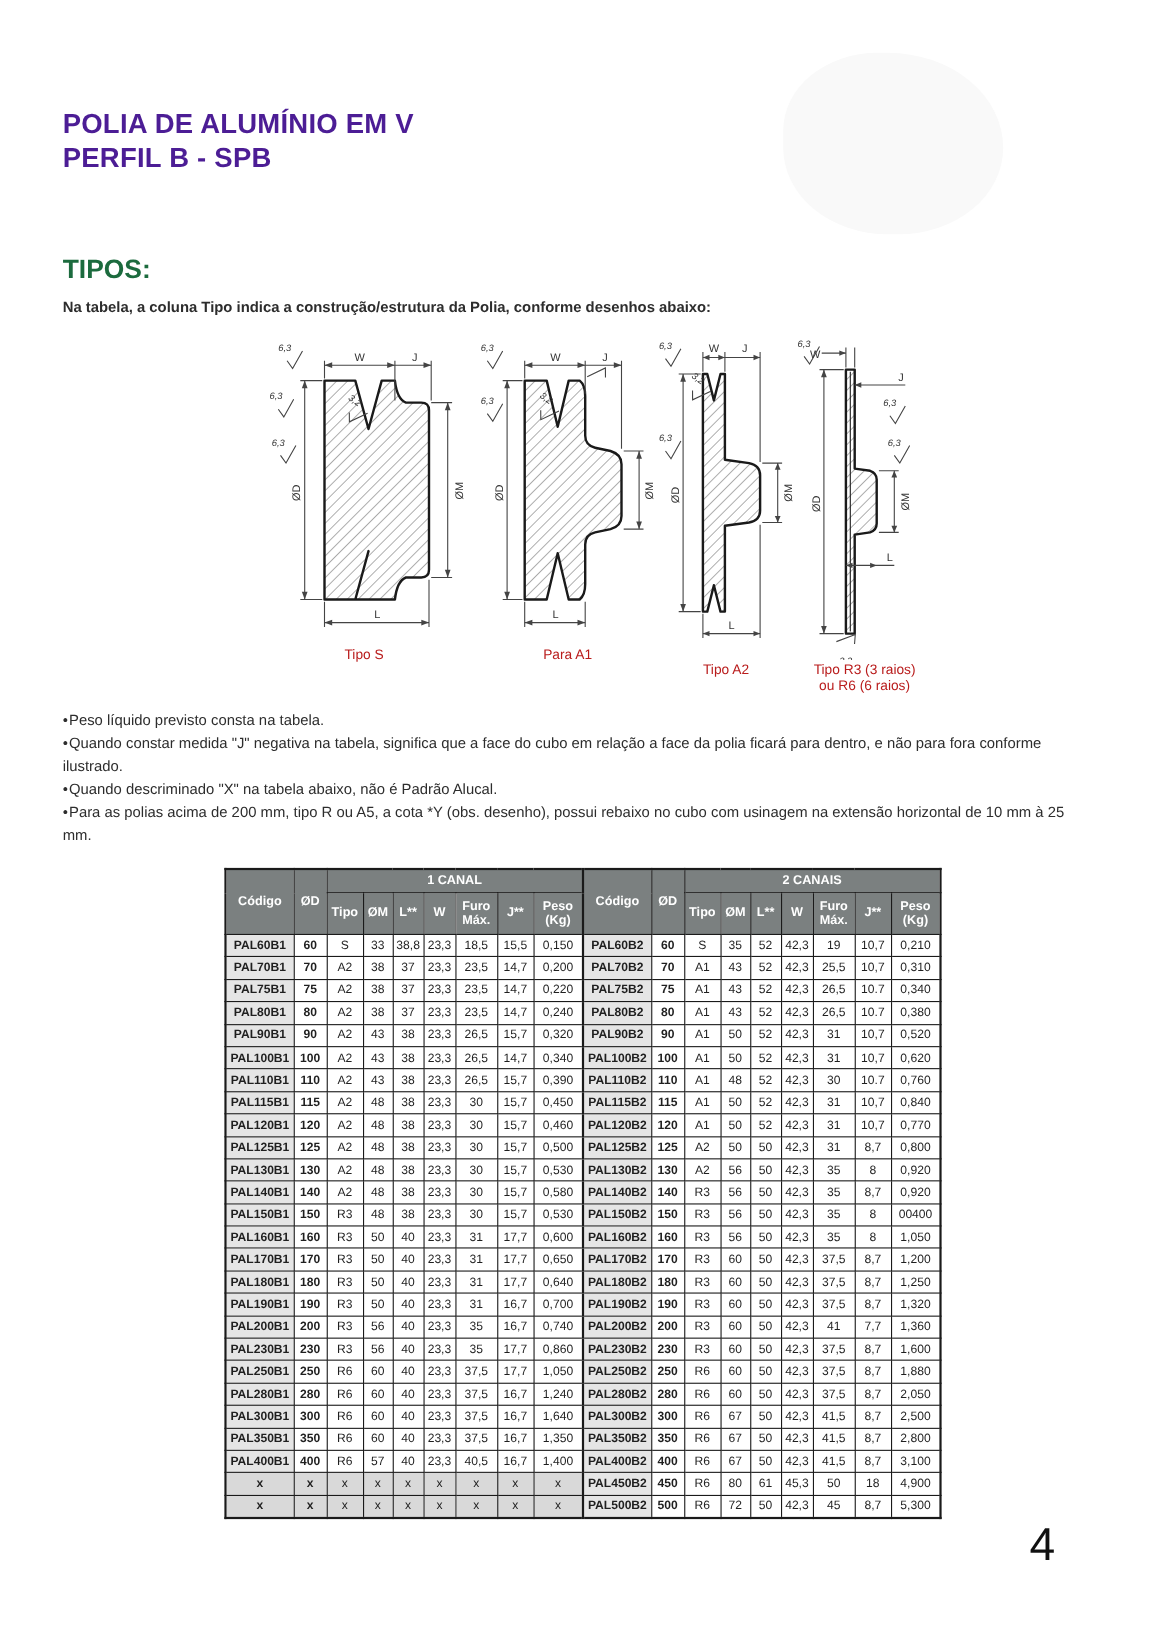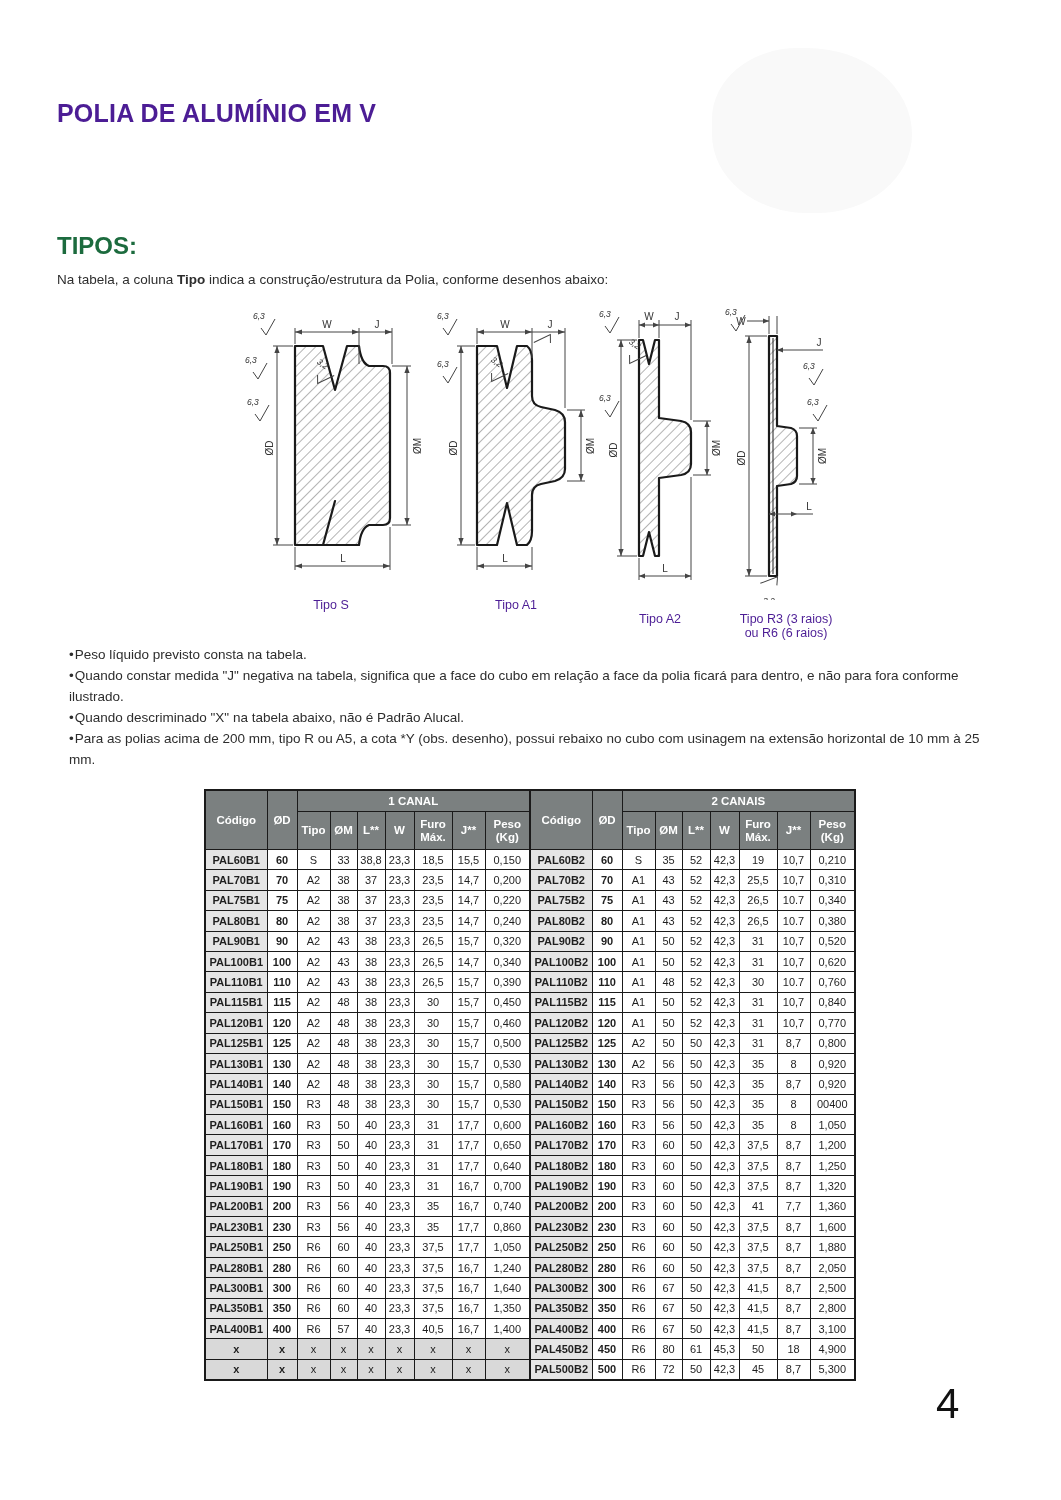--- a/index.html
+++ b/index.html
@@ -3,34 +3,34 @@
 <meta charset="utf-8">
 <style>
   html,body{margin:0;padding:0;background:#ffffff;}
   .page{position:relative;width:1061px;height:1500px;background:#ffffff;overflow:hidden;
         font-family:"Liberation Sans",sans-serif;color:#222;}
   .watermark{position:absolute;left:712px;top:48px;width:200px;height:165px;
              background:#f9f9f9;border-radius:45% 55% 50% 50%;}
   .doc-title{position:absolute;left:57px;top:98px;font-size:25px;line-height:1.22;
              font-weight:bold;color:#4c1d95;letter-spacing:.2px;}
   .section-heading{position:absolute;left:57px;top:232px;font-size:24px;font-weight:bold;color:#1c6b3e;}
-  .intro{position:absolute;left:57px;top:272px;font-size:13.5px;color:#2d2d2d;}
+  .intro{position:absolute;left:57px;top:272px;font-size:13.5px;color:#2d2d2d;font-weight:bold;}
   .figures{position:absolute;left:235px;top:308px;width:630px;height:320px;}
   .fig{position:absolute;top:0;text-align:center;}
   .fig svg{display:block;}
-  .fig .caption{font-size:12.5px;color:#4c1d95;margin-top:12px;line-height:1.15;}
+  .fig .caption{font-size:12.5px;color:#b91c1c;margin-top:2px;line-height:1.15;}
   .fig1{left:0;}   .fig2{left:200px;} .fig3{left:362px;} .fig4{left:482px;}
   .outline{fill-opacity:1;stroke:#1a1a1a;stroke-width:2.2;stroke-linejoin:round;}
   .dim{stroke:#444;stroke-width:1;fill:none;}
   .arr{fill:#444;stroke:none;}
   .dtxt{font-size:10px;fill:#333;}
   .rough path{stroke:#444;stroke-width:1;fill:none;}
   .rough text{font-size:8.5px;fill:#333;font-style:italic;}
   .thin{stroke:#1a1a1a;stroke-width:1;fill:none;}
-  .notes{position:absolute;left:57px;top:644px;width:932px;font-size:13.5px;line-height:1.56;color:#2d2d2d;margin-left:12px;}
+  .notes{position:absolute;left:57px;top:644px;width:932px;font-size:13.5px;line-height:1.56;color:#2d2d2d;}
   .note::before{content:"\2022";margin-right:1px;}
   .spec-table{position:absolute;left:204px;top:789px;border-collapse:collapse;table-layout:fixed;
               font-size:11px;color:#1f1f1f;border:2px solid #1a1a1a;}
   .spec-table th,.spec-table td{border:1px solid #1a1a1a;text-align:center;vertical-align:middle;
               padding:0 1px;overflow:hidden;}
   .spec-table thead th{background:#7b8080;color:#ffffff;font-weight:bold;font-size:11.5px;line-height:1.1;}
   .spec-table tr.band th{height:20px;}
   .spec-table tr.cols th{height:37px;}
   .spec-table td{height:19.4px;background:#ffffff;}
   .spec-table td.c-cod{background:#e5e5e5;font-weight:bold;}
@@ -41,20 +41,21 @@
 </style>
 </head>
 <body>
 
 <div class="page">
 
   <div class="watermark"></div>
 
   <div class="doc-title">
     <div>POLIA DE ALUMÍNIO EM V</div>
+    <div>PERFIL B - SPB</div>
   </div>
 
   <div class="section-heading">TIPOS:</div>
 
   <div class="intro"><span>Na tabela, a coluna </span><b>Tipo</b><span> indica a construção/estrutura da Polia, conforme desenhos abaixo:</span></div>
 
   <div class="figures">
 
     <div class="fig fig1">
       <svg width="192" height="278" viewBox="0 0 192 278">
@@ -157,21 +158,21 @@
             <text x="-6" y="-3">6,3</text>
           </g>
         <g class="rough" transform="translate(60,60) rotate(35)">
             <path d="M0,6 l5,7 l9,-16"></path>
             <text x="-8" y="-3">3,2</text>
           </g>
         <g class="rough" transform="translate(112,40) rotate(-145)">
             <path d="M0,6 l5,7 l9,-16"></path>
           </g>
       </svg>
-      <div class="caption">Tipo A1</div>
+      <div class="caption">Para A1</div>
     </div>
 
     <div class="fig fig3">
       <svg width="126" height="292" viewBox="0 0 126 292">
         <defs>
           <pattern id="h3" width="7" height="7" patternUnits="userSpaceOnUse" patternTransform="rotate(45)">
             <line x1="0" y1="0" x2="0" y2="7" stroke="#6a6a6a" stroke-width="1"></line>
           </pattern>
         </defs>
         <path class="outline" fill="url(#h3)" d="M42,32 L46,32 L52,56 L58,32 L62,32 L62,110 L84,113 Q94,115 94,124 L94,156 Q94,165 84,167 L62,170 L62,248 L58,248 L52,224 L46,248 L42,248 Z"></path>

